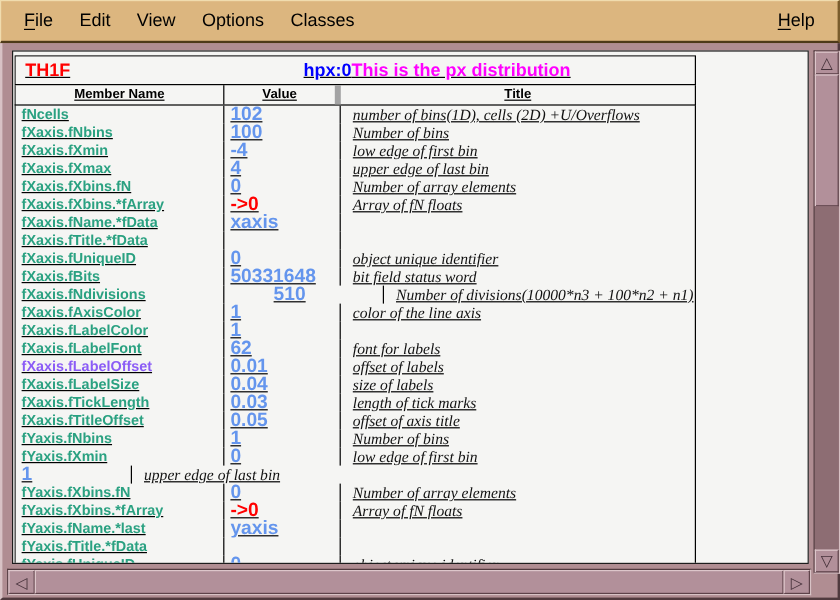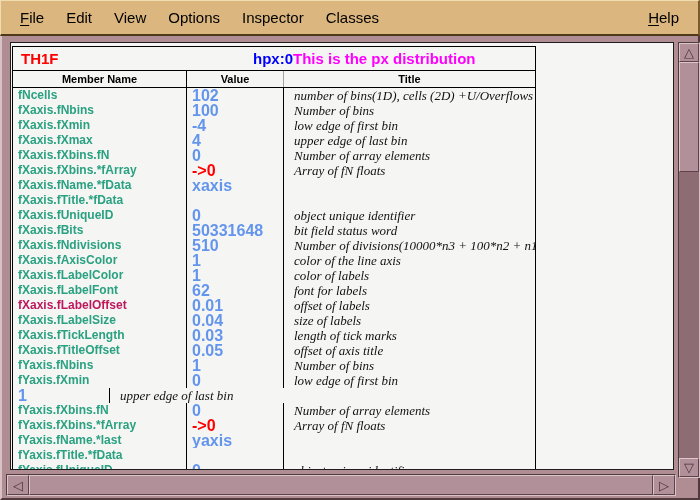--- a/index.html
+++ b/index.html
@@ -27,39 +27,39 @@
     background:#b08d92; box-sizing:border-box;
     border-left:2px solid #d8c2c5; border-right:2px solid #503a3e; border-bottom:2px solid #503a3e;
   }
   
   .content-panel {
     position:absolute; left:8px; top:6px; width:664px; height:428px;
     background:#f5f5f3; box-sizing:border-box;
     border:1px solid #1d1d1d; overflow:hidden;
   }
   .insp-table {
-    position:absolute; left:1px; top:3px; width:524px; height:424px;
-    overflow:hidden; box-sizing:border-box;
+    position:absolute; left:1px; top:3px; width:568px; height:424px;
+    overflow:hidden; box-sizing:border-box;text-decoration:underline;
   }
   .tbl-title {
     height:25px; box-sizing:border-box; border:1px solid #000;
     display:flex; align-items:center;
     font-weight:bold; font-size:15px;
   }
   .t-class { margin-left:8px; width:176px; }
   .t-name  { width:96px;text-align:right; }
   .t-title { flex:1; }
   .tbl-header {
     height:17px; box-sizing:border-box;
     border-left:1px solid #000; border-right:1px solid #000; border-bottom:1px solid #000;
     display:flex; font-weight:bold; font-size:11px; color:#000;
   }
   .h-cell { box-sizing:border-box; display:flex; align-items:center; justify-content:center; }
   .h-name  { width:174px; border-right:1px solid #000; }
-  .h-value { width:97px;  border-right:1px solid #a3a3a3; }
+  .h-value { width:97px;  border-right:5px solid #a3a3a3; }
   .h-title { flex:1; }
   .tbl-body {
     box-sizing:border-box; border-left:1px solid #000; border-right:1px solid #000;
     height:382px; overflow:hidden;
   }
   .b-row { display:flex; height:15px; line-height:15px; }
   .c-name {
     box-sizing:border-box; width:174px; border-right:1px solid #000;
     padding-left:5px; font-weight:bold; font-size:12px; white-space:nowrap; overflow:hidden;
   }
@@ -104,21 +104,20 @@
 <body>
 
 <div class="window">
 
   <div class="menubar">
     <div style="display:flex;">
         <div class="menu-item"><u>F</u>ile</div>
         <div class="menu-item">Edit</div>
         <div class="menu-item">View</div>
         <div class="menu-item">Options</div>
-        <div class="menu-item">Inspector</div>
         <div class="menu-item">Classes</div>
       </div>
     <div class="menu-item menu-help"><u>H</u>elp</div>
   </div>
 
   <div class="main-frame">
 
     <div class="content-panel">
       <div class="insp-table">
 
@@ -180,40 +179,39 @@
               <div class="c-value" style="color: rgb(100, 149, 237);">0</div>
               <div class="c-title">object unique identifier</div>
             </div>
             <div class="b-row">
               <div class="c-name" style="color: rgb(42, 161, 129);">fXaxis.fBits</div>
               <div class="c-value" style="color: rgb(100, 149, 237);">50331648</div>
               <div class="c-title">bit field status word</div>
             </div>
             <div class="b-row">
               <div class="c-name" style="color: rgb(42, 161, 129);">fXaxis.fNdivisions</div>
-              <div class="c-value" style="color: rgb(100, 149, 237);">510</div>
+              <div class="c-value" style="color: rgb(100, 149, 237); margin-left: 36px;">510</div>
               <div class="c-title">Number of divisions(10000*n3 + 100*n2 + n1)</div>
             </div>
             <div class="b-row">
               <div class="c-name" style="color: rgb(42, 161, 129);">fXaxis.fAxisColor</div>
               <div class="c-value" style="color: rgb(100, 149, 237);">1</div>
               <div class="c-title">color of the line axis</div>
             </div>
             <div class="b-row">
               <div class="c-name" style="color: rgb(42, 161, 129);">fXaxis.fLabelColor</div>
               <div class="c-value" style="color: rgb(100, 149, 237);">1</div>
-              <div class="c-title">color of labels</div>
             </div>
             <div class="b-row">
               <div class="c-name" style="color: rgb(42, 161, 129);">fXaxis.fLabelFont</div>
               <div class="c-value" style="color: rgb(100, 149, 237);">62</div>
               <div class="c-title">font for labels</div>
             </div>
             <div class="b-row">
-              <div class="c-name" style="color: #be185d;">fXaxis.fLabelOffset</div>
+              <div class="c-name" style="color: #8b5cf6;">fXaxis.fLabelOffset</div>
               <div class="c-value" style="color: rgb(100, 149, 237);">0.01</div>
               <div class="c-title">offset of labels</div>
             </div>
             <div class="b-row">
               <div class="c-name" style="color: rgb(42, 161, 129);">fXaxis.fLabelSize</div>
               <div class="c-value" style="color: rgb(100, 149, 237);">0.04</div>
               <div class="c-title">size of labels</div>
             </div>
             <div class="b-row">
               <div class="c-name" style="color: rgb(42, 161, 129);">fXaxis.fTickLength</div>

